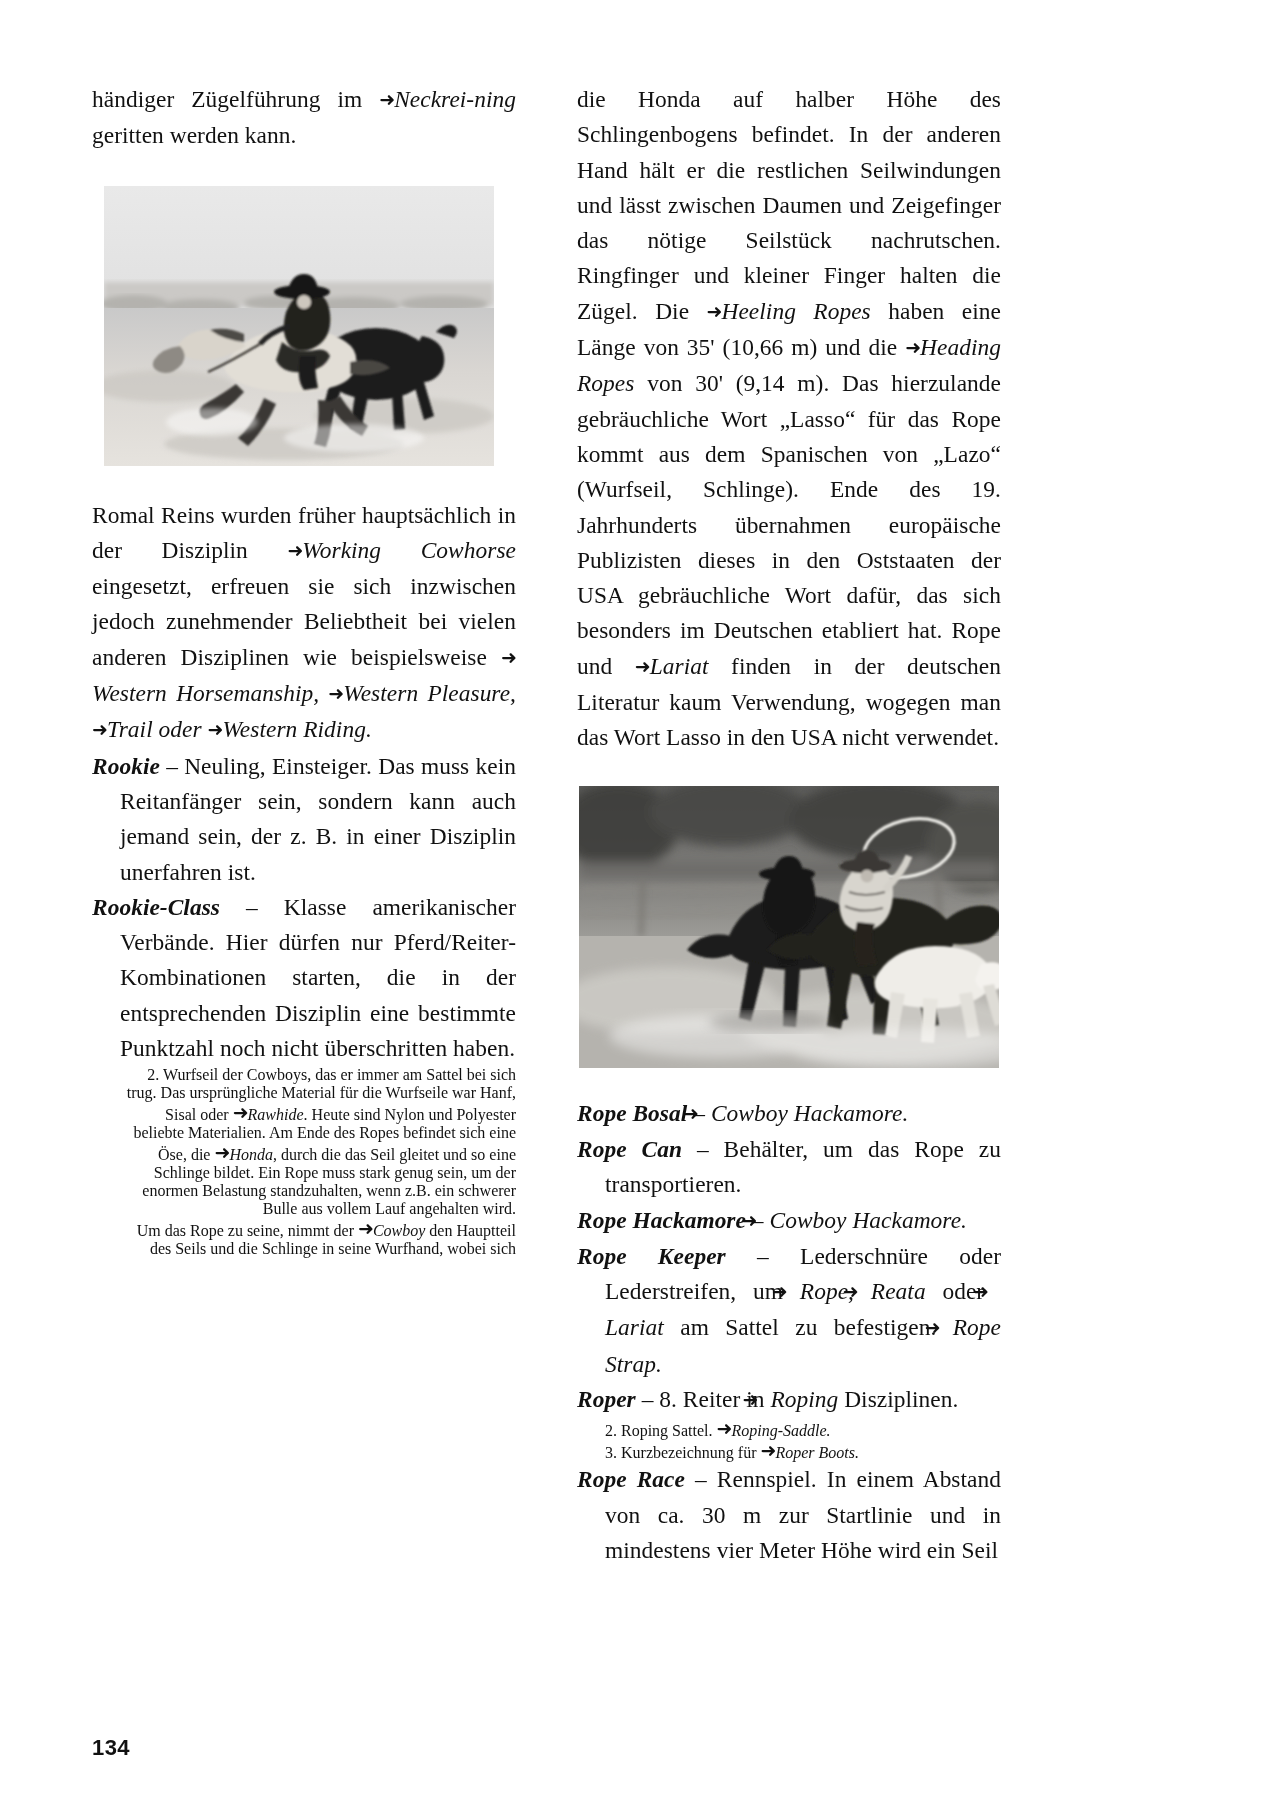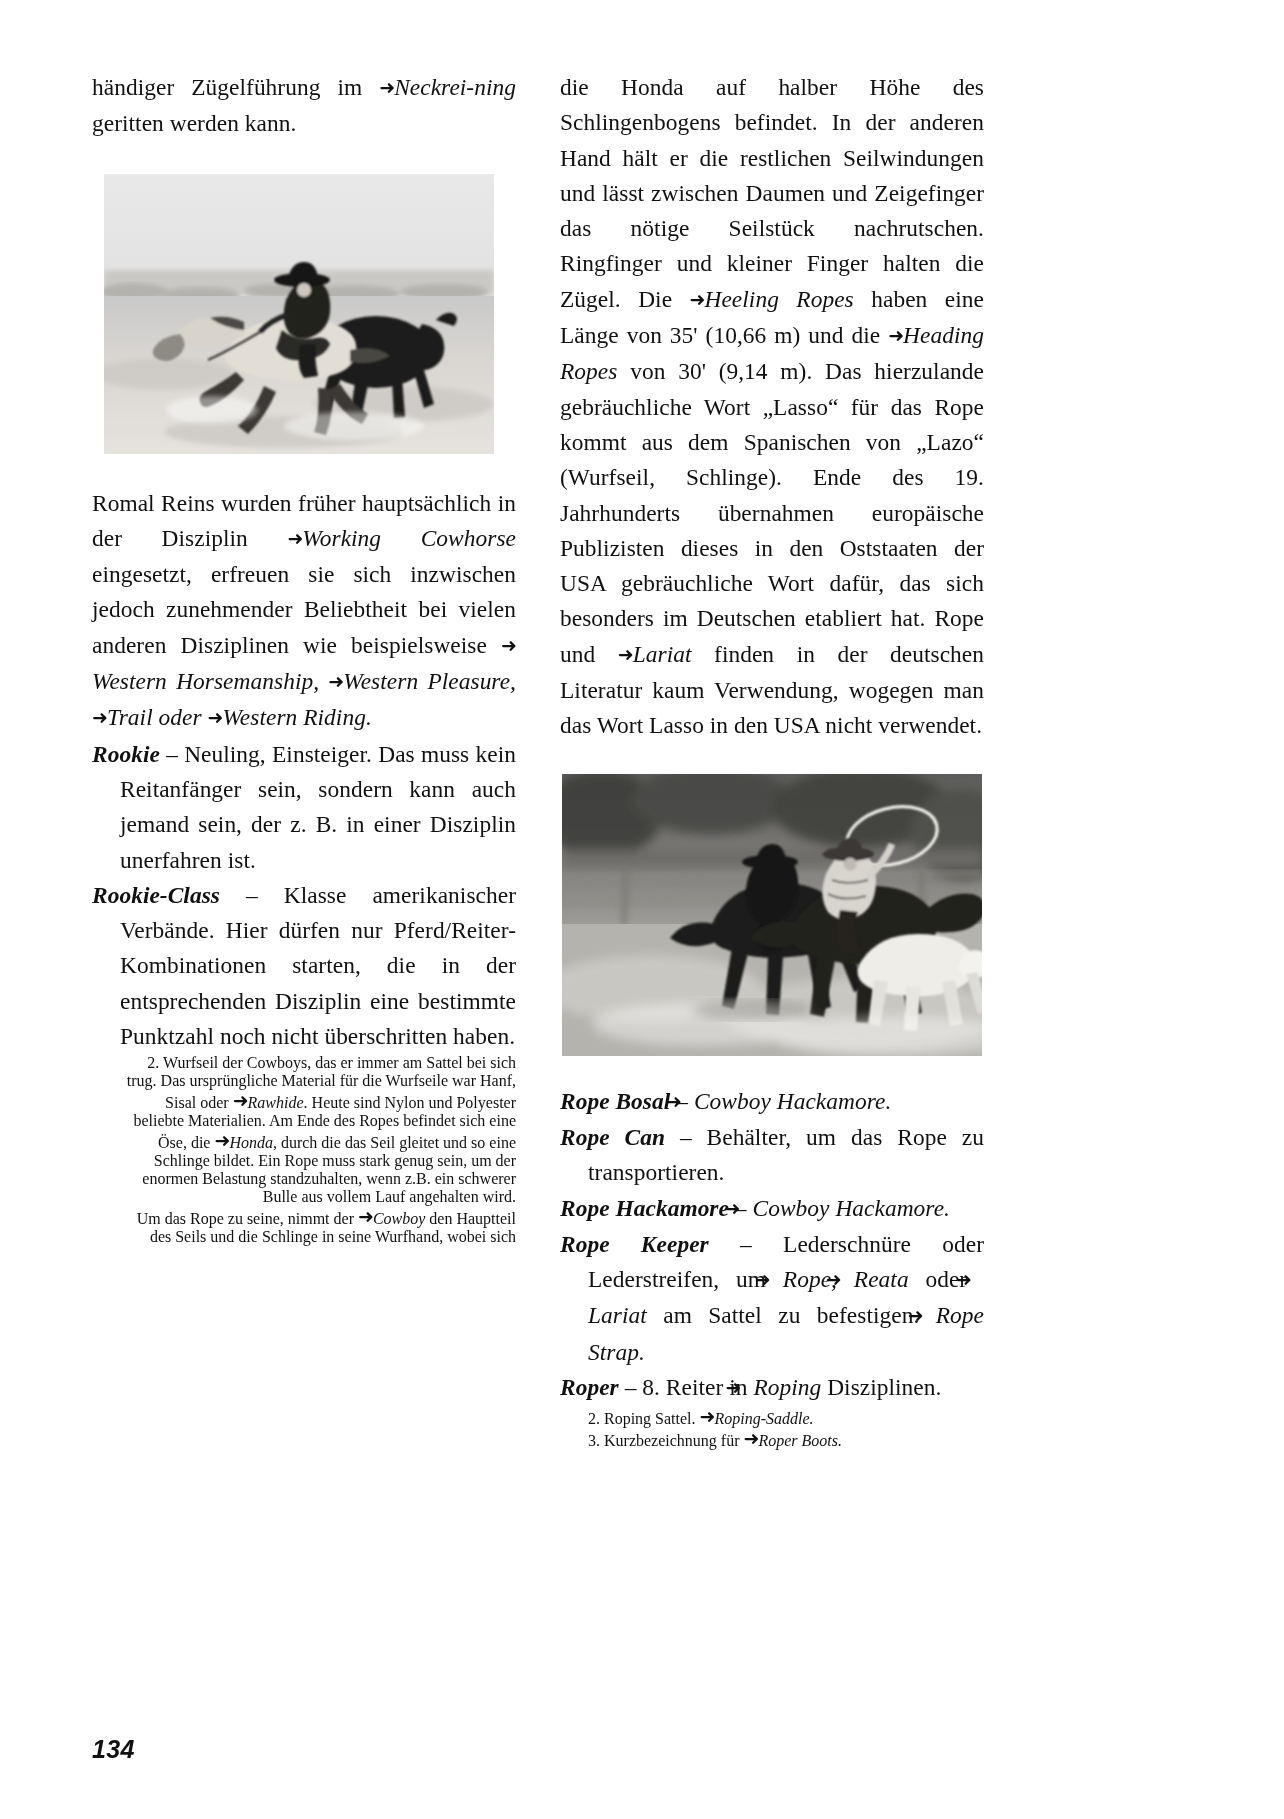--- a/index.html
+++ b/index.html
@@ -13,25 +13,25 @@
     overflow: hidden;
   }
   .page {
     position: relative;
     width: 1284px;
     height: 1819px;
     background: #ffffff;
   }
   .columns {
     position: absolute;
-    top: 70px;
+    top: 82px;
     left: 92px;
     width: 1100px;
     display: flex;
-    gap: 44px;
+    gap: 61px;
   }
   .col { width: 424px; }
   .col p, .col div.entry {
     margin: 0;
     font-size: 23.4px;
     line-height: 35.3px;
     text-align: justify;
     text-justify: inter-word;
     hyphens: manual;
     letter-spacing: 0.05px;
@@ -75,25 +75,24 @@
   .photo-2 {
     width: 420px;
     height: 282px;
     margin: 30px 0 28px 2px;
   }
   .page-number {
     position: absolute;
     left: 92px;
     top: 1735px;
     font-family: "Liberation Sans", "DejaVu Sans", sans-serif;
-    font-size: 25px;
+    font-size: 22px;
     font-weight: bold;
     color: #111;
     letter-spacing: 0.4px;
-    font-style: italic;
   }
   svg { display:block; }
 </style>
 </head>
 <body>
 
 <div class="page">
 
   <div class="columns">
 
@@ -323,19 +322,20 @@
       <div class="entry"><b class="term">Rope Hackamore</b><span> – </span><span class="arrow">➜</span><i class="xref">Cowboy Hackamore.</i></div>
 
       <div class="entry"><b class="term">Rope Keeper</b><span> – </span><span>Lederschnüre oder Lederstreifen, um </span><span class="arrow">➜</span><i class="xref">Rope,</i><span> </span><span class="arrow">➜</span><i class="xref">Reata</i><span> oder </span><span class="arrow">➜</span><i class="xref">Lariat</i><span> am Sattel zu befestigen. </span><span class="arrow">➜</span><i class="xref">Rope Strap.</i></div>
 
       <div class="entry"><b class="term">Roper</b><span> – </span><span>8. Reiter in </span><span class="arrow">➜</span><i class="xref">Roping</i><span> Disziplinen.</span></div>
 
       <div class="hang"><span>2. Roping Sattel. </span><span class="arrow">➜</span><i class="xref">Roping-Saddle.</i></div>
 
       <div class="hang"><span>3. Kurzbezeichnung für </span><span class="arrow">➜</span><i class="xref">Roper Boots.</i></div>
 
+      <div class="entry"><b class="term">Rope Race</b><span> – </span><span>Rennspiel. In einem Abstand von ca. 30 m zur Startlinie und in mindestens vier Meter Höhe wird ein Seil</span></div>
 
     </div>
   </div>
 
   <div class="page-number">134</div>
 
 </div>
 
 </body></html>

